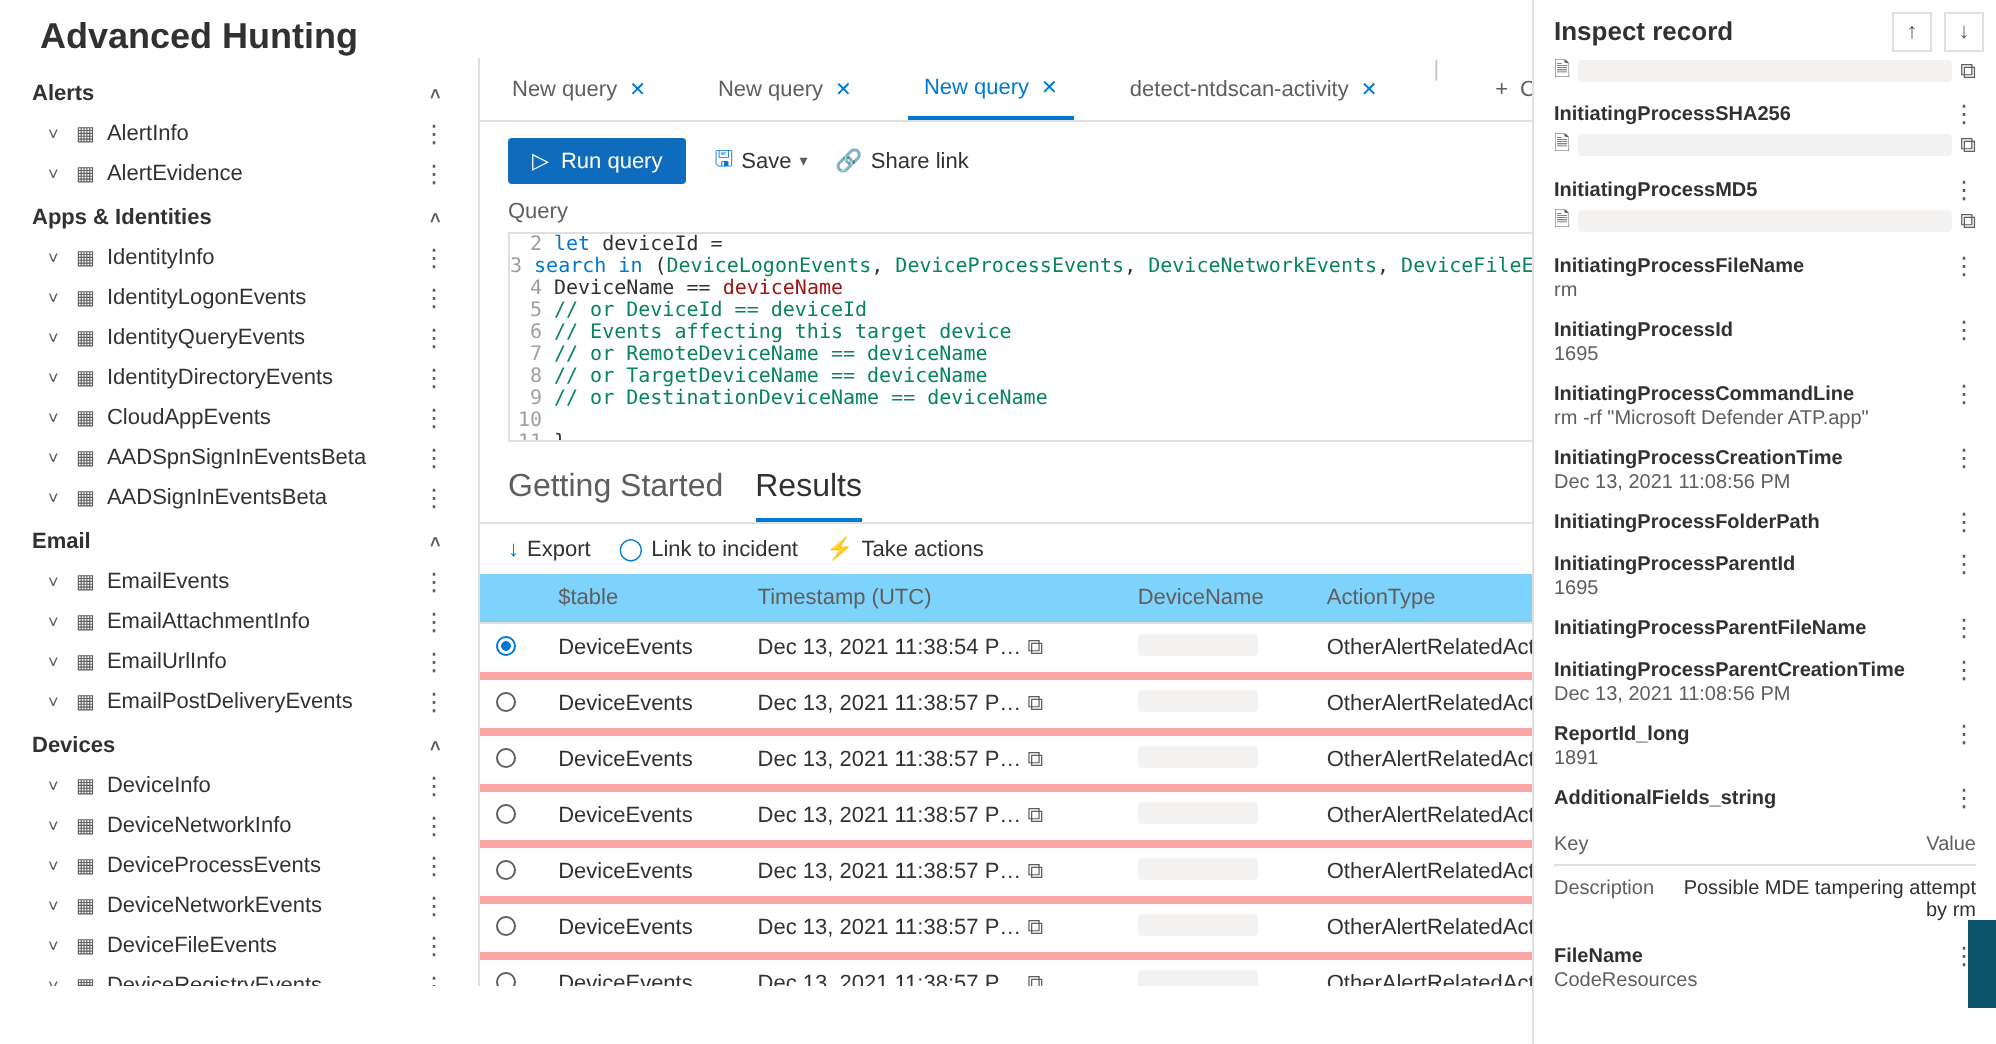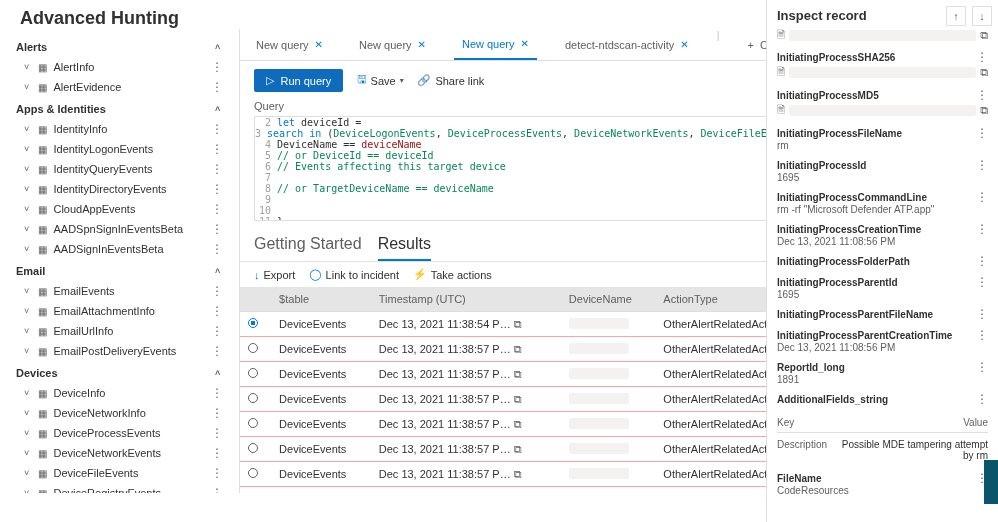--- a/index.html
+++ b/index.html
@@ -38,22 +38,22 @@
 .op { color: #323130; }
 .result-tabs { display: flex; gap: 16px; padding: 0 14px; border-bottom: 1px solid #e1dfdd; }
 .rtab { padding: 6px 0; font-size: 16px; color: #605e5c; cursor: pointer; }
 .rtab.active { color: #323130; border-bottom: 2px solid #0078d4; }
 .result-toolbar { display: flex; align-items: center; gap: 14px; padding: 6px 14px; font-size: 11px; }
 .rtb { display: flex; align-items: center; gap: 4px; color: #323130; cursor: pointer; }
 .rtb .ico { color: #0078d4; }
 .rcount { margin-left: auto; color: #605e5c; }
 .table { overflow: auto; flex: 1; }
 .table table { width: 100%; border-collapse: collapse; font-size: 11px; }
-.table th { text-align: left; padding: 6px 8px; border-bottom: 1px solid #e1dfdd; font-weight: 400; color: #605e5c; background: #e5e5e5; position: sticky; top: 0; }
-.table td { padding: 5px 8px; border-bottom: 1px solid #fca5a5; white-space: nowrap; }
+.table th { text-align: left; padding: 6px 8px; border-bottom: 1px solid #e1dfdd; font-weight: 400; color: #605e5c; background: #7dd3fc; position: sticky; top: 0; }
+.table td { padding: 5px 8px; border-bottom: 4px solid #fca5a5; white-space: nowrap; }
 .radio { width: 10px; height: 10px; border: 1px solid #605e5c; border-radius: 50%; display: inline-block; }
 .radio.on { border-color: #0078d4; background: radial-gradient(circle, #0078d4 40%, transparent 45%); }
 .copy-ico { color: #605e5c; font-size: 11px; cursor: pointer; }
 .blurred { background: #f3f2f1; color: transparent; border-radius: 2px; display: inline-block; min-width: 40px; height: 11px; }
 
 .inspect { position: absolute; right: 0; top: 0; width: 232px; height: 100%; border-left: 1px solid #e1dfdd; background: #fff; padding: 8px 10px; overflow-y: auto; font-size: 10px; }
 .inspect-top { position: absolute; right: 6px; top: 6px; display: flex; gap: 6px; }
 .ibtn { width: 20px; height: 20px; border: 1px solid #e1dfdd; background: #fff; display: flex; align-items: center; justify-content: center; cursor: pointer; font-size: 11px; color: #605e5c; }
 .ititle { font-size: 13px; font-weight: 600; margin-bottom: 4px; }
 .ifield { margin-bottom: 7px; }
@@ -269,27 +269,29 @@
         <div class="ed-line">
           <div class="ln">5</div>
           <div class="code"><span class="cm">// or DeviceId == deviceId</span></div>
         </div>
         <div class="ed-line">
           <div class="ln">6</div>
           <div class="code"><span class="cm">// Events affecting this target device</span></div>
         </div>
         <div class="ed-line">
           <div class="ln">7</div>
+          <div class="code"><span class="cm">// or RemoteDeviceName == deviceName</span></div>
         </div>
         <div class="ed-line">
           <div class="ln">8</div>
           <div class="code"><span class="cm">// or TargetDeviceName == deviceName</span></div>
         </div>
         <div class="ed-line">
           <div class="ln">9</div>
+          <div class="code"><span class="cm">// or DestinationDeviceName == deviceName</span></div>
         </div>
         <div class="ed-line">
           <div class="ln">10</div>
           <div class="code"></div>
         </div>
         <div class="ed-line">
           <div class="ln">11</div>
           <div class="code">}</div>
         </div>
       </div>

